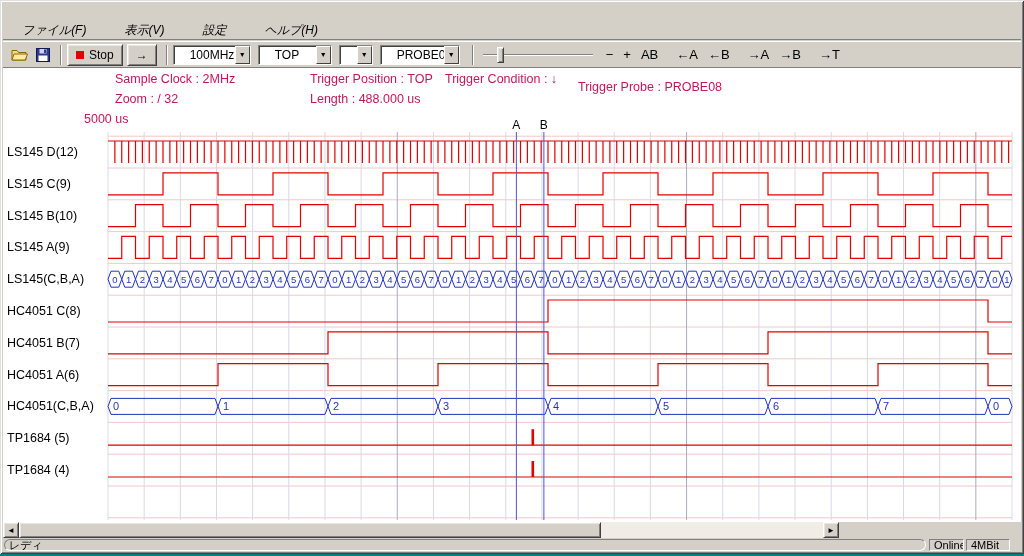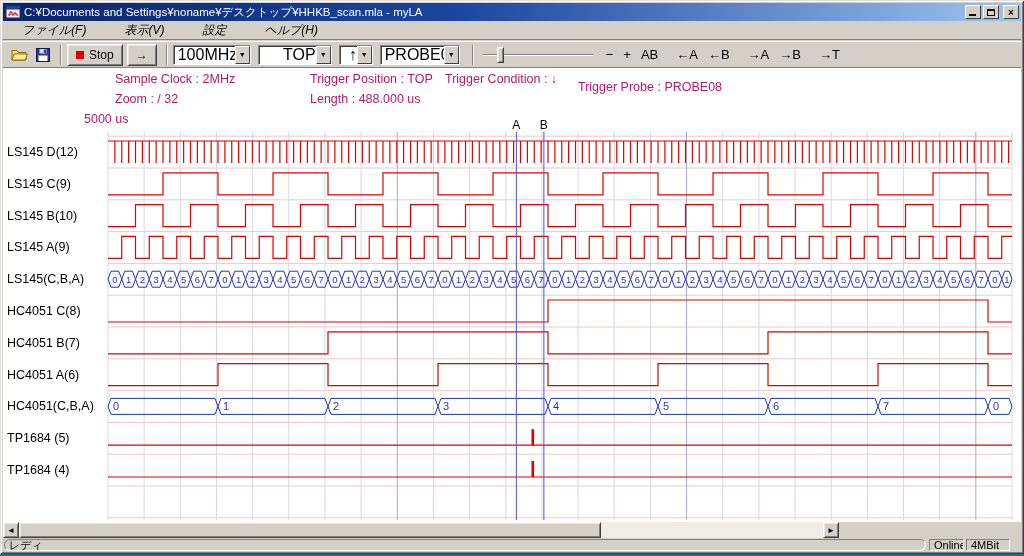--- a/index.html
+++ b/index.html
@@ -31,21 +31,21 @@
   .tb-icon-btn{width:24px;height:22px;display:flex;align-items:center;justify-content:center;
     background:#d4d0c8;border:none;}
   .tb-sep{width:2px;height:20px;margin:0 5px;border-left:1px solid #808080;border-right:1px solid #fff;}
   .tb-btn{height:22px;display:flex;align-items:center;justify-content:center;
     background:#d4d0c8;border:1px solid;border-color:#fff #404040 #404040 #fff;
     box-shadow:inset 1px 1px 0 #e8e6e0, inset -1px -1px 0 #808080;
     font-size:12px;padding:0 8px;margin-right:4px;color:#000;}
   .stop-square{width:8px;height:8px;background:#e00000;display:inline-block;margin-right:5px;}
   .combo{height:20px;background:#fff;border:1px solid;border-color:#848484 #fff #fff #848484;
     box-shadow:inset 1px 1px 0 #404040;display:flex;align-items:stretch;margin-right:7px;}
-  .combo-text{flex:1;font-size:16px;line-height:18px;padding-left:4px;white-space:nowrap;overflow:hidden;text-align:right;}
+  .combo-text{flex:1;font-size:12px;line-height:18px;padding-left:16px;white-space:nowrap;overflow:hidden;}
   .combo-btn{width:15px;background:#d4d0c8;border:1px solid;border-color:#fff #404040 #404040 #fff;
     display:flex;align-items:center;justify-content:center;font-size:7px;color:#000;}
   .slider{position:relative;width:110px;height:22px;margin:0 8px 0 4px;}
   .slider-track{position:absolute;left:0;right:0;top:10px;height:2px;
     border-top:1px solid #808080;border-bottom:1px solid #fff;}
   .slider-thumb{position:absolute;left:14px;top:3px;width:7px;height:16px;background:#d4d0c8;
     border:1px solid;border-color:#fff #404040 #404040 #fff;
     box-shadow:inset 1px 1px 0 #e8e6e0, inset -1px -1px 0 #808080;}
   .tb-flat{font-size:13px;color:#000;padding:2px 5px;white-space:nowrap;}
   .grp{margin-left:8px;}
@@ -68,37 +68,20 @@
   .statusbar{position:absolute;left:3px;top:538px;width:1018px;height:14px;background:#d4d0c8;z-index:3;}
   .status-panel{position:absolute;top:1px;height:12px;line-height:11px;font-size:11px;
     padding-left:4px;border:1px solid;border-color:#808080 #fff #fff #808080;color:#000;
     white-space:nowrap;overflow:hidden;}
 </style>
 </head>
 <body>
 
 <div id="window">
 
-  <div class="titlebar">
-    <svg class="app-icon" viewBox="0 0 16 16">
-      <rect x="1" y="2" width="14" height="12" fill="#e8e8f8" stroke="#333" stroke-width="1"></rect>
-      <rect x="1" y="2" width="14" height="3.5" fill="#2040a0"></rect>
-      <path d="M3 11h2V8h2v3h2V9h2v2h2" stroke="#d00000" fill="none" stroke-width="1"></path>
-    </svg>
-    <span class="title-text">C:¥Documents and Settings¥noname¥デスクトップ¥HHKB_scan.mla - myLA</span>
-    <span class="tb-winbtn">
-        <span class="glyph-min"></span>
-      </span>
-    <span class="tb-winbtn">
-        <span class="glyph-max"></span>
-      </span>
-    <span class="tb-winbtn" style="margin-left:4px;">
-        <span>×</span>
-      </span>
-  </div>
 
   <div class="menubar">
       <span class="menu-item">ファイル(F)</span>
       <span class="menu-item">表示(V)</span>
       <span class="menu-item">設定</span>
       <span class="menu-item">ヘルプ(H)</span>
     </div>
 
   <div class="toolbar">
     <button class="tb-icon-btn">

